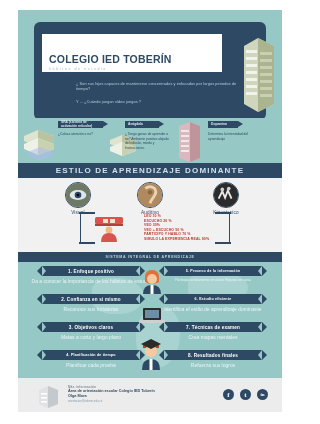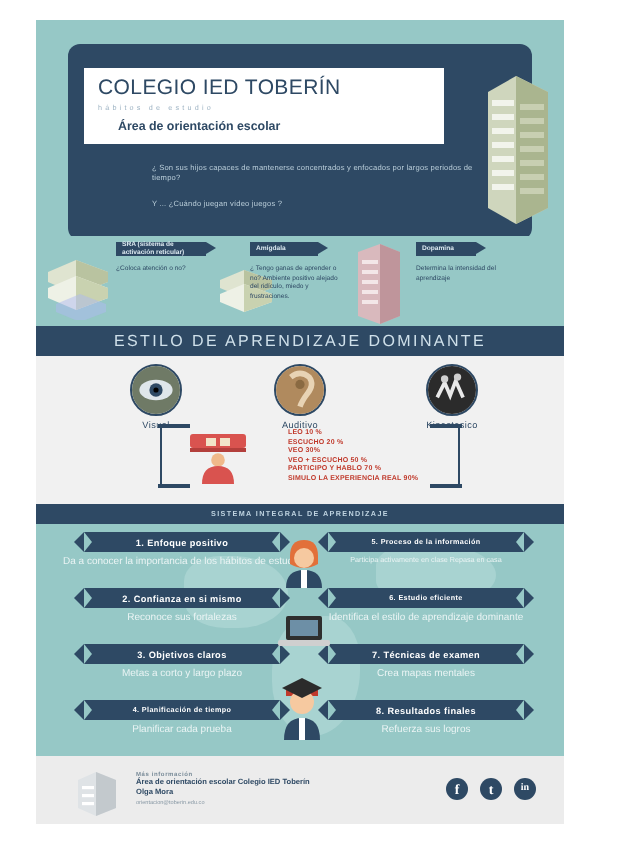--- a/index.html
+++ b/index.html
@@ -18,22 +18,22 @@
   }
   .header-inner {
     position: absolute; left: 16px; top: 12px; width: 232px; height: 98px;
     background: #2e4964; border-radius: 6px;
   }
   .title-card {
     position: absolute; left: 8px; top: 12px; width: 180px; height: 38px;
     background: #ffffff; padding: 4px 7px;
   }
   .title-main {
-    font-size: 10.5px; font-weight: normal; color: #2e4964; letter-spacing: .2px;
-    line-height: 12px; white-space: nowrap;
+    font-size: 10.5px; font-weight: bold; color: #2e4964; letter-spacing: .2px;
+    line-height: 12px; white-space: nowrap; margin-top: 15px;
   }
   .title-sub {
     font-size: 3.6px; color: #9fb4c4; letter-spacing: 1.6px;
     line-height: 7px; margin-top: 1px;
   }
   .title-area {
     font-size: 6.2px; font-weight: bold; color: #2e4964;
     line-height: 9px; margin-top: 1px; padding-left: 10px;
   }
   .q1, .q2 {
@@ -66,21 +66,21 @@
   .neuro-body {
     position: absolute; color: #2e4964; font-size: 3.3px; line-height: 4.6px;
   }
 
   
   .band1 {
     position: absolute; left: 18px; top: 163px; width: 264px; height: 15px;
     background: #2e4964; display: flex; align-items: center; justify-content: center;
   }
   .band1 span {
-    color: #cfe0ea; font-size: 8px; font-weight: normal; letter-spacing: 1.2px;
+    color: #cfe0ea; font-size: 8px; font-weight: bold; letter-spacing: 1.2px;
   }
 
   
   .styles {
     position: absolute; left: 18px; top: 178px; width: 264px; height: 74px;
     background: #f1f1f1;
   }
   .style-item { position: absolute; width: 56px; text-align: center; }
   .style-circle {
     width: 26px; height: 26px; border-radius: 50%;

